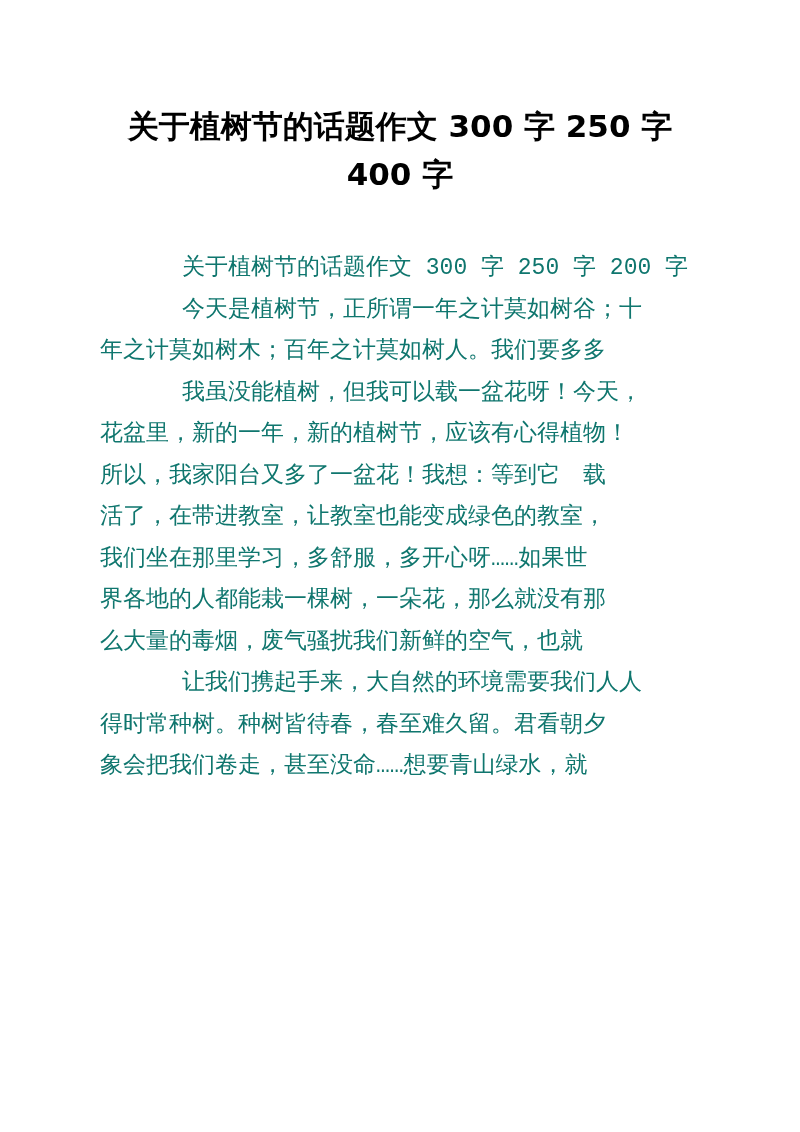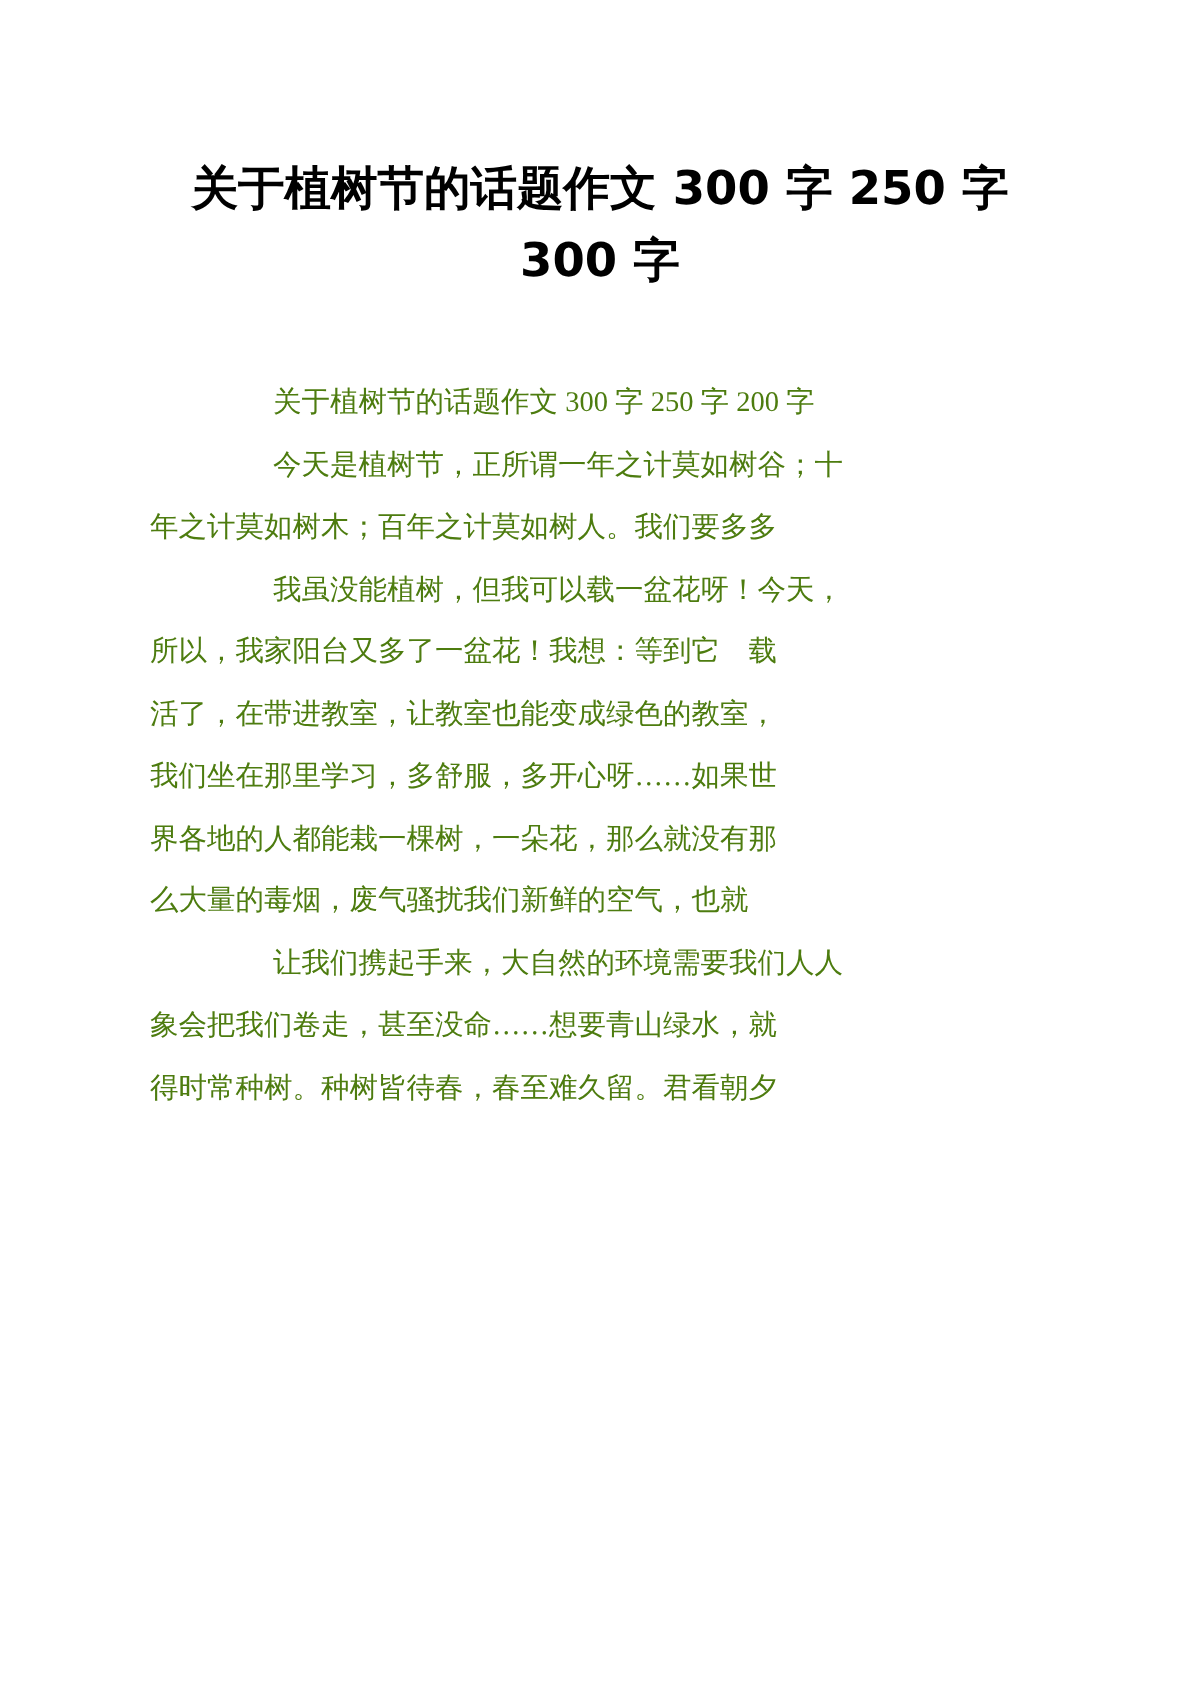--- a/index.html
+++ b/index.html
@@ -34,23 +34,23 @@
       line-height: 48px;
       color: #000000;
       margin: 0;
       letter-spacing: 0px;
     }
     .body-text {
       position: absolute;
       left: 135px;
       top: 238px;
       width: 535px;
-      font-family: Liberation Serif, serif;
-      font-size: 19px;
-      color: #4d7c0f;
+      font-family: Liberation Mono, monospace;
+      font-size: 23px;
+      color: #0f766e;
     }
     .line {
       height: 41.5px;
       line-height: 41.5px;
       white-space: nowrap;
       overflow: visible;
     }
     .indent {
       padding-left: 47px;
     }
@@ -58,41 +58,42 @@
       margin: 0;
     }
   </style>
 </head>
 <body>
 
 <div class="page">
 
   <h1 class="title">
     <div>关于植树节的话题作文 300 字 250 字</div>
-    <div>300 字</div>
+    <div>400 字</div>
   </h1>
 
   <div class="body-text">
 
     <div class="line indent">关于植树节的话题作文 300 字 250 字 200 字</div>
 
     <div class="para">
       <div class="line indent">今天是植树节，正所谓一年之计莫如树谷；十</div>
       <div class="line" style="margin-left:-35px">年之计莫如树木；百年之计莫如树人。我们要多多</div>
     </div>
 
     <div class="para">
       <div class="line indent">我虽没能植树，但我可以载一盆花呀！今天，</div>
+      <div class="line" style="margin-left:-35px">花盆里，新的一年，新的植树节，应该有心得植物！</div>
       <div class="line" style="margin-left:-35px">所以，我家阳台又多了一盆花！我想：等到它　载</div>
       <div class="line" style="margin-left:-35px">活了，在带进教室，让教室也能变成绿色的教室，</div>
       <div class="line" style="margin-left:-35px">我们坐在那里学习，多舒服，多开心呀……如果世</div>
       <div class="line" style="margin-left:-35px">界各地的人都能栽一棵树，一朵花，那么就没有那</div>
       <div class="line" style="margin-left:-35px">么大量的毒烟，废气骚扰我们新鲜的空气，也就</div>
     </div>
 
     <div class="para">
       <div class="line indent">让我们携起手来，大自然的环境需要我们人人</div>
+      <div class="line" style="margin-left:-35px">得时常种树。种树皆待春，春至难久留。君看朝夕</div>
       <div class="line" style="margin-left:-35px">象会把我们卷走，甚至没命……想要青山绿水，就</div>
-      <div class="line" style="margin-left:-35px">得时常种树。种树皆待春，春至难久留。君看朝夕</div>
     </div>
 
   </div>
 </div>
 
 </body></html>

